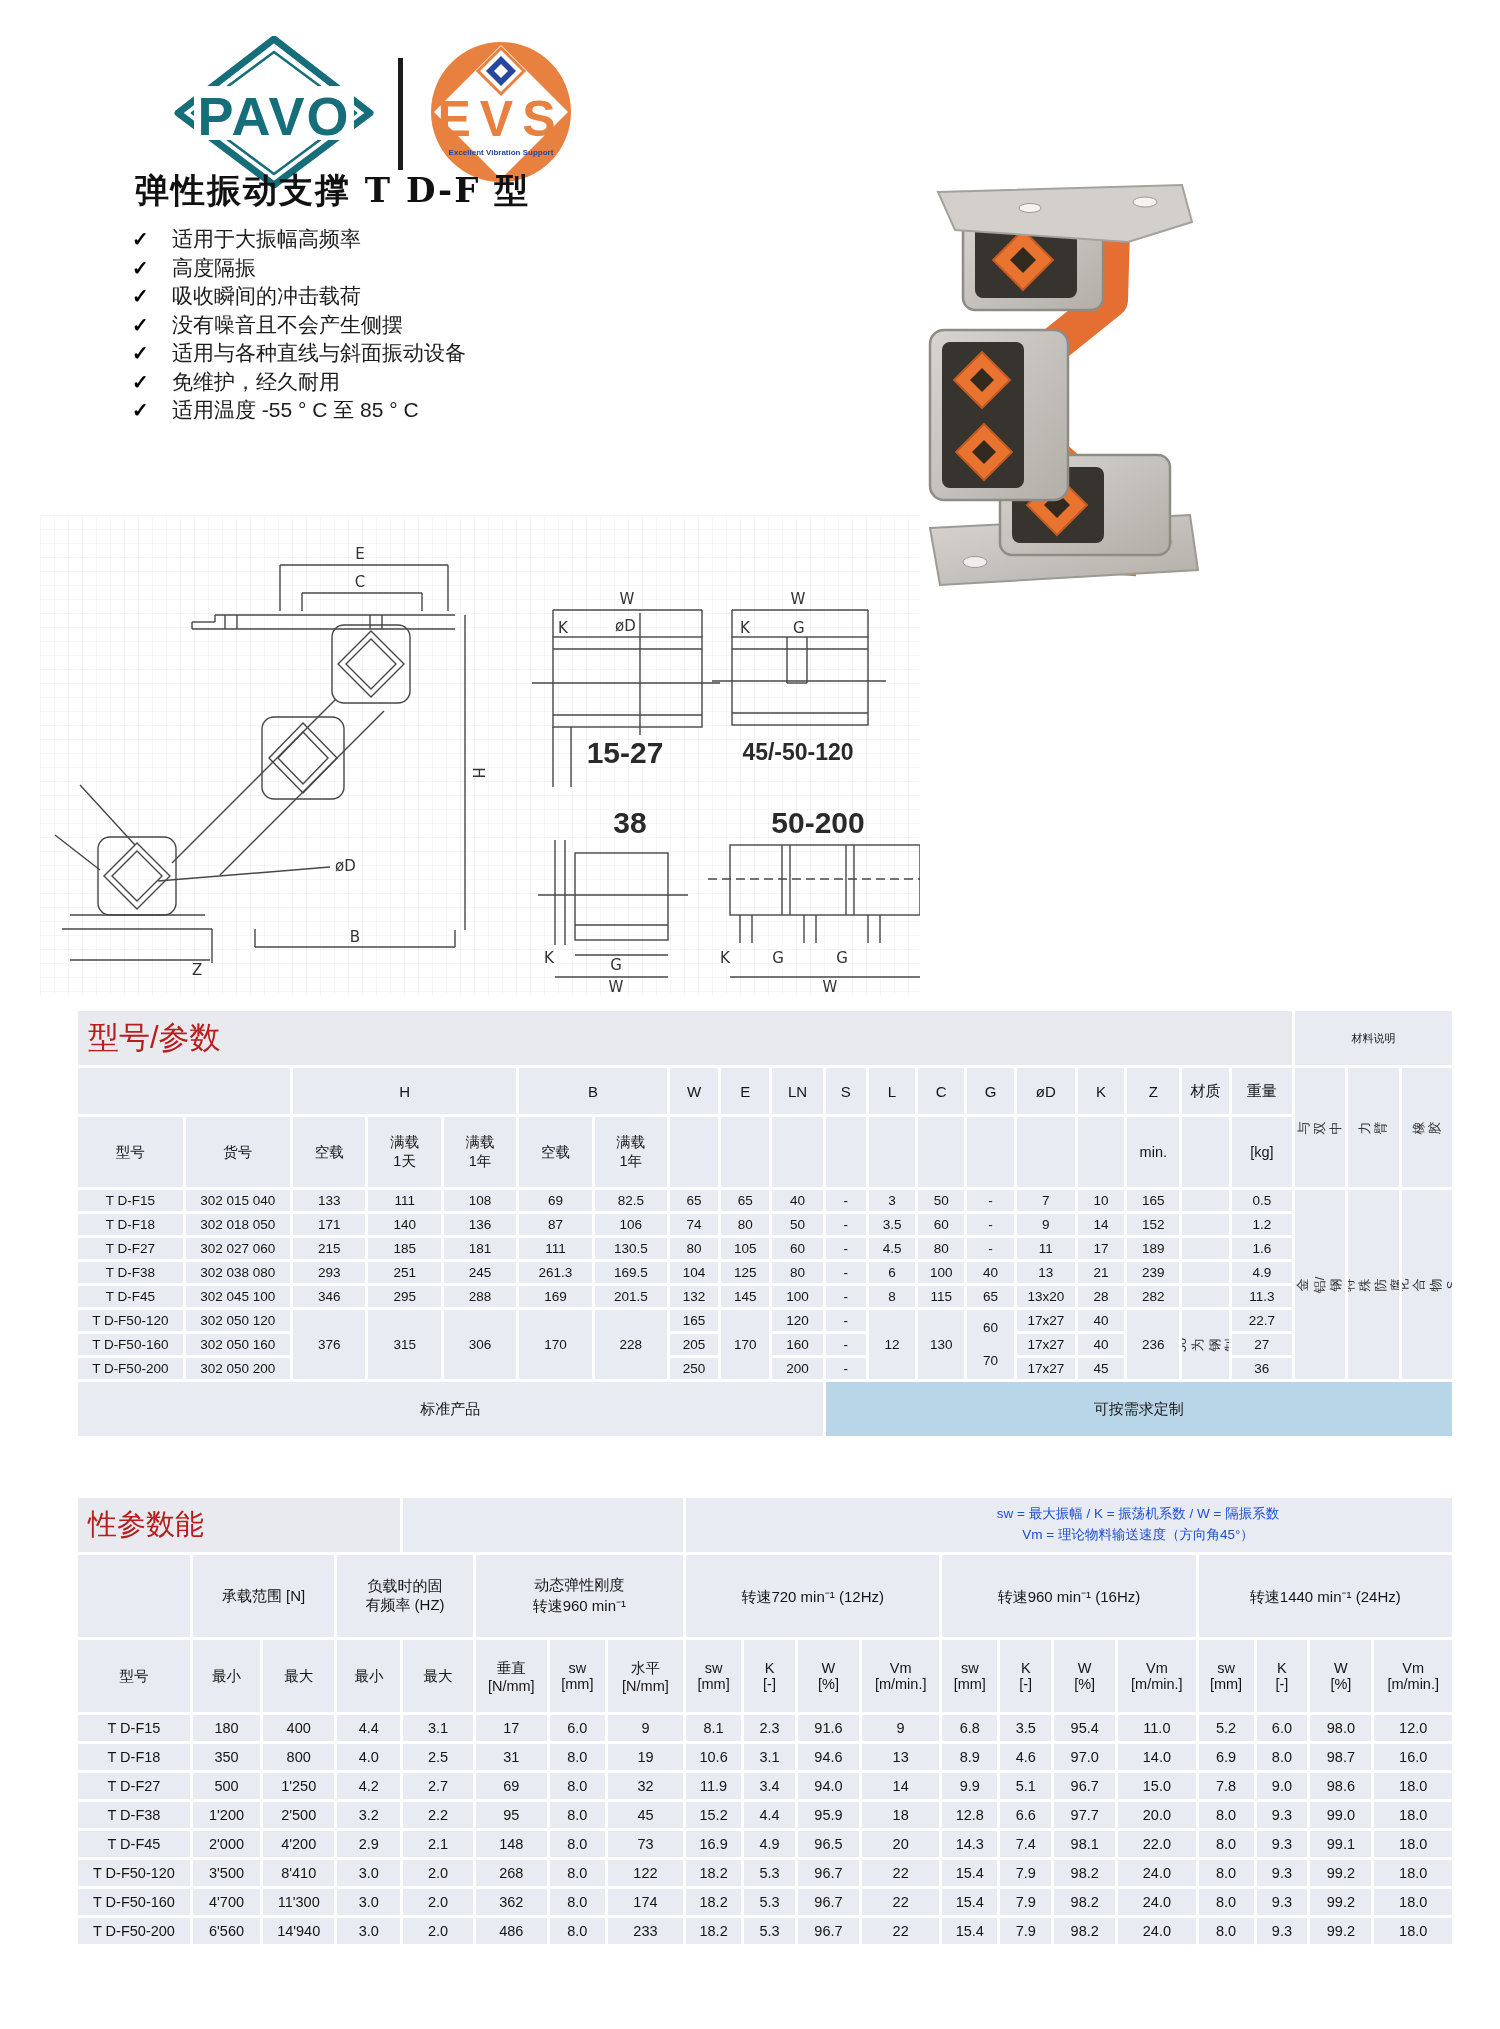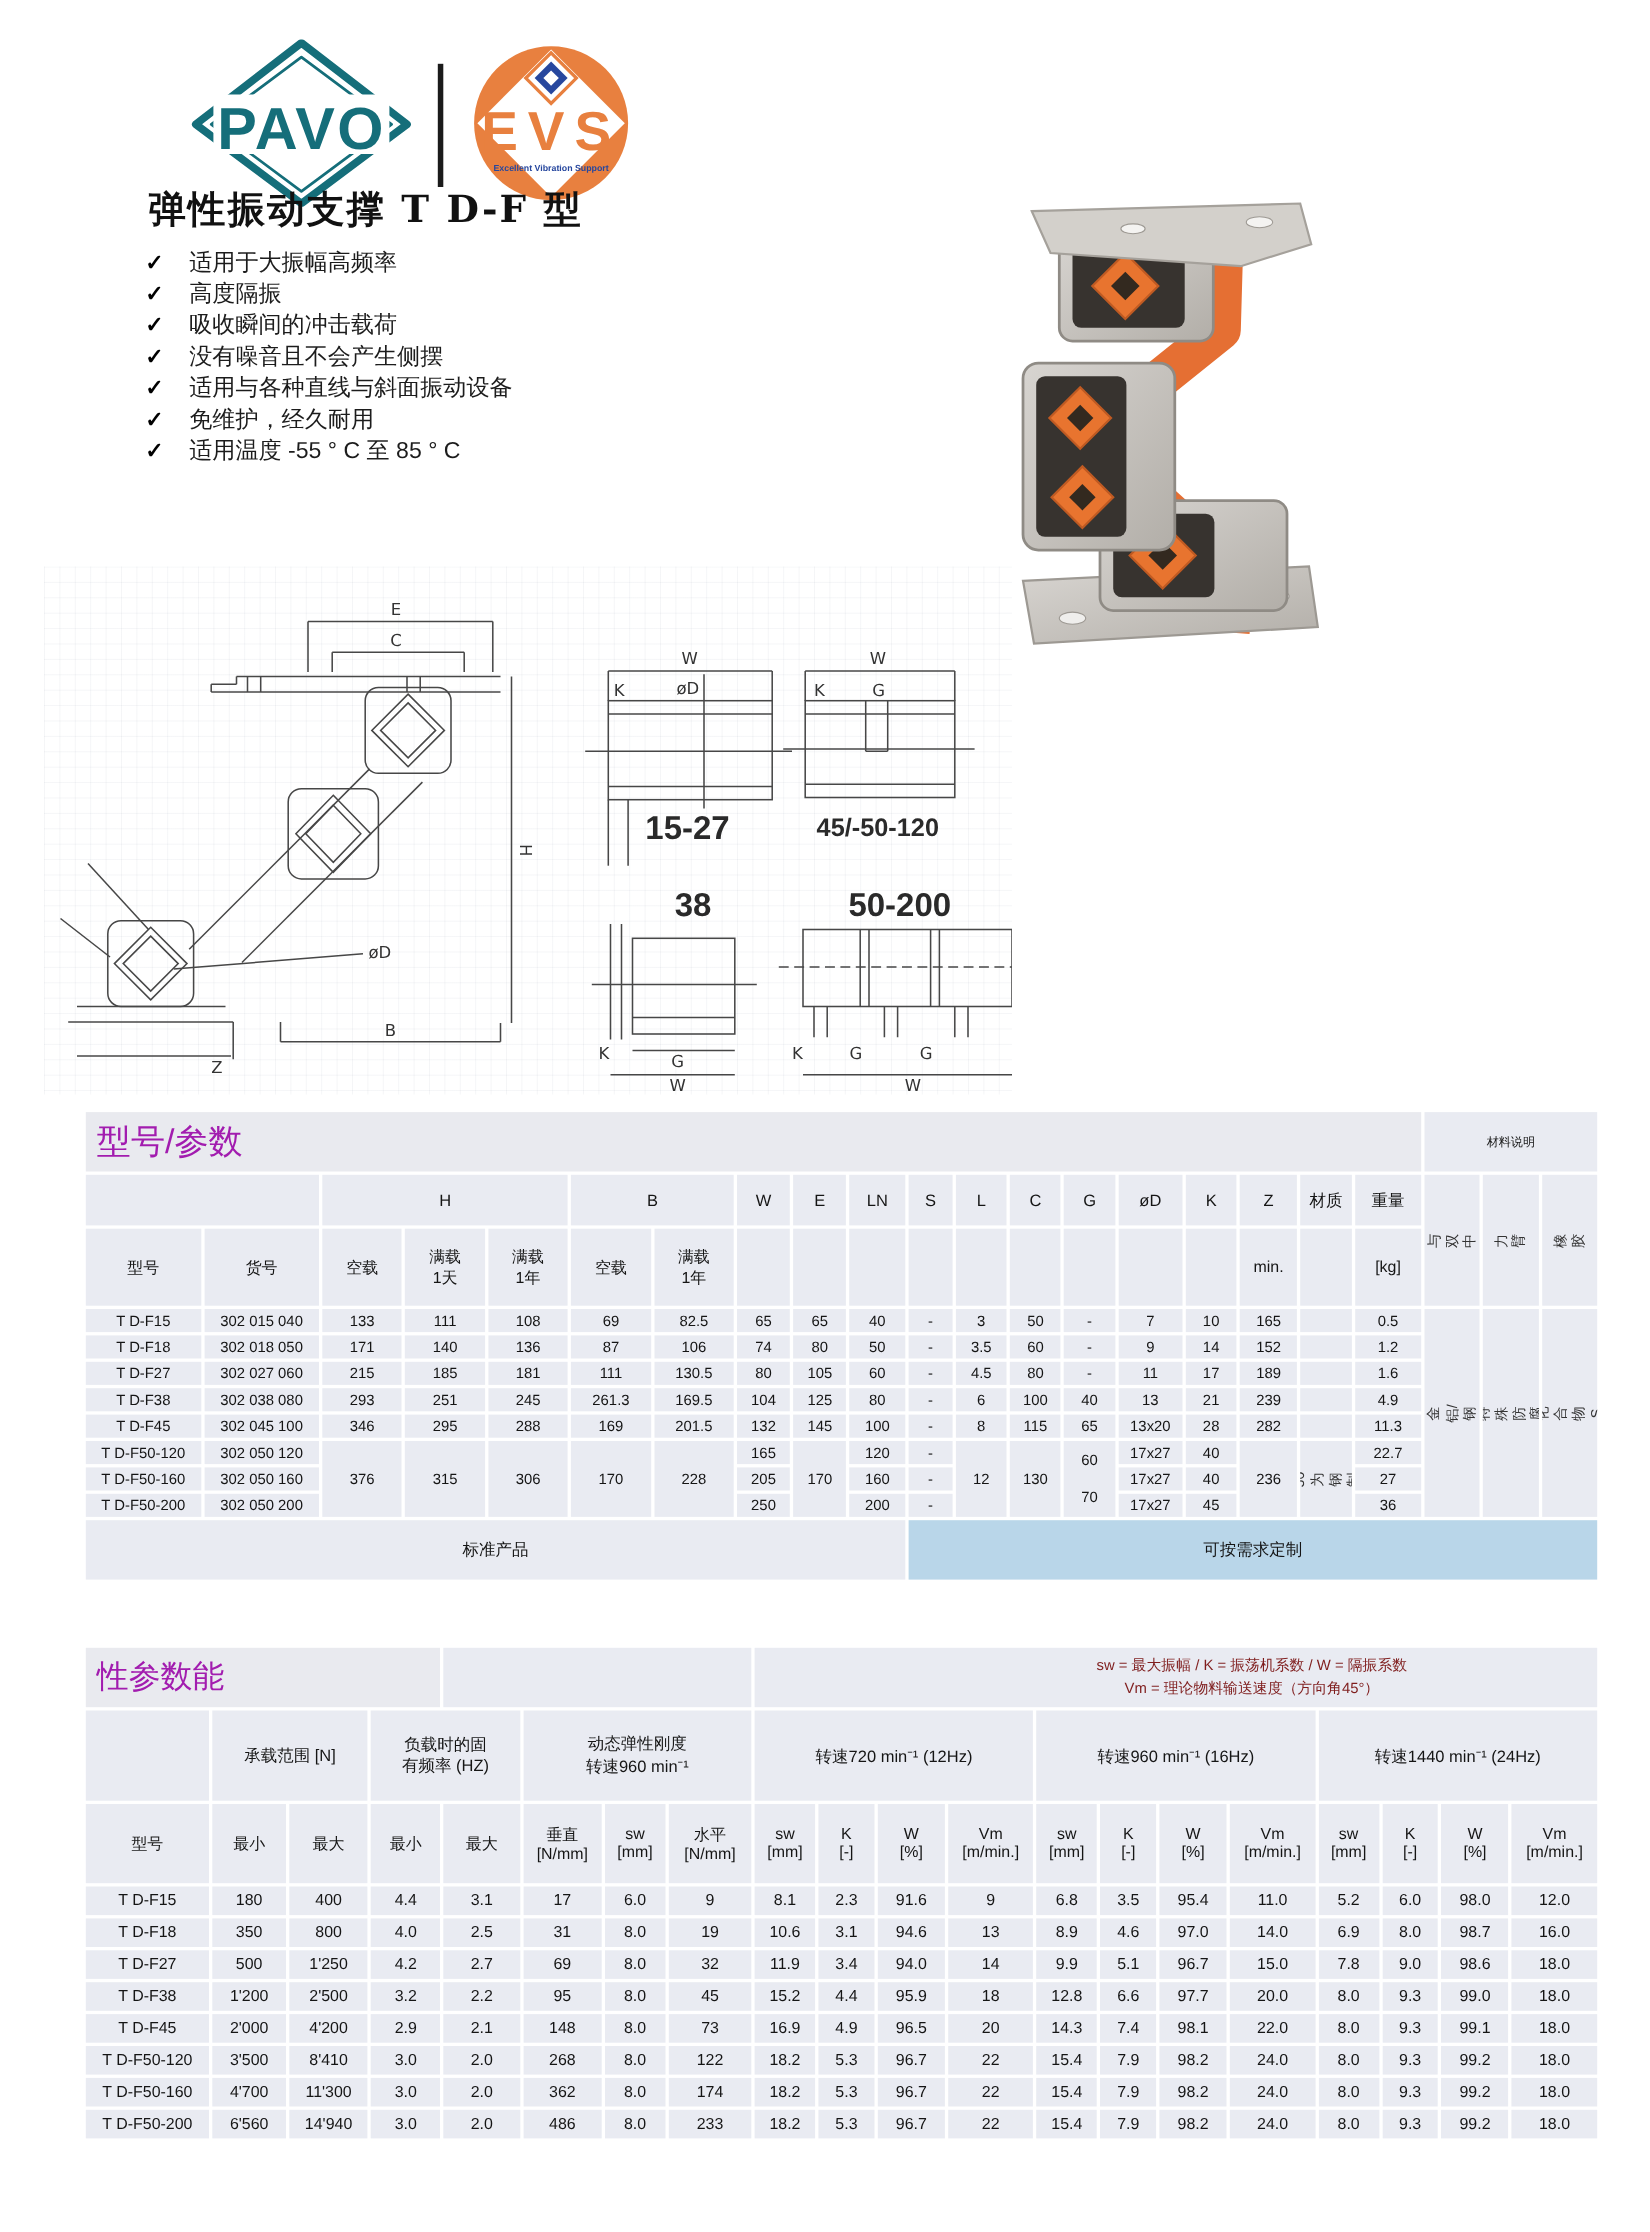--- a/index.html
+++ b/index.html
@@ -23,32 +23,32 @@
   .drawings svg{display:block;}
   .dim{fill:#333;font-size:15px;font-family:"DejaVu Sans",sans-serif;}
   .cap{fill:#2a2a2a;font-weight:bold;font-family:"Liberation Sans",sans-serif;}
 
   
   table{border-collapse:separate;border-spacing:3px;table-layout:fixed;}
   td,th{background:#e9ebf2;text-align:center;vertical-align:middle;padding:0 2px;
         white-space:pre-line;font-weight:400;color:#151515;overflow:hidden;}
   .t1{position:absolute;left:75px;top:1008px;width:1380px;}
   .t2{position:absolute;left:75px;top:1495px;width:1380px;}
-  .t-title{font-size:31px;text-align:left;padding-left:10px;color:#a21caf;background:#e9eaef;}
+  .t-title{font-size:31px;text-align:left;padding-left:10px;color:#b91c1c;background:#e9eaef;}
   tr.tbar td{height:54px;}
   .t1 tr.hA td{height:46px;font-size:15px;}
   .t1 tr.hB td{height:70px;font-size:14.5px;}
   .t1 tbody td{height:21px;font-size:13.5px;}
   .t1 tfoot td{height:54px;font-size:15px;}
   .mat-title{font-size:11px;}
   .foot-custom{background:#b9d6e9;}
   .t2 tr.hA td{height:82px;font-size:15px;}
   .t2 tr.hB td{height:72px;font-size:14.5px;}
   .t2 tbody td{height:26px;font-size:14.5px;}
-  .legend{font-size:13.5px;text-align:center;padding-left:140px;line-height:1.55;color:#7f1d1d;}
+  .legend{font-size:13.5px;text-align:center;padding-left:140px;line-height:1.55;color:#1d4ed8;}
   .blank{background:#e9ebf2;}
   .vcell{position:relative;}
   .vcell .vtext{position:absolute;left:50%;top:50%;transform:translate(-50%,-50%) rotate(-90deg);
     white-space:pre-line;line-height:1.25;font-size:13px;color:#333;}
   .gsplit{line-height:2.4;font-size:13.5px;}
 </style>
 </head>
 <body>
 
 <svg class="abs" style="left:168px;top:36px" width="212" height="152" viewBox="0 0 212 152">

